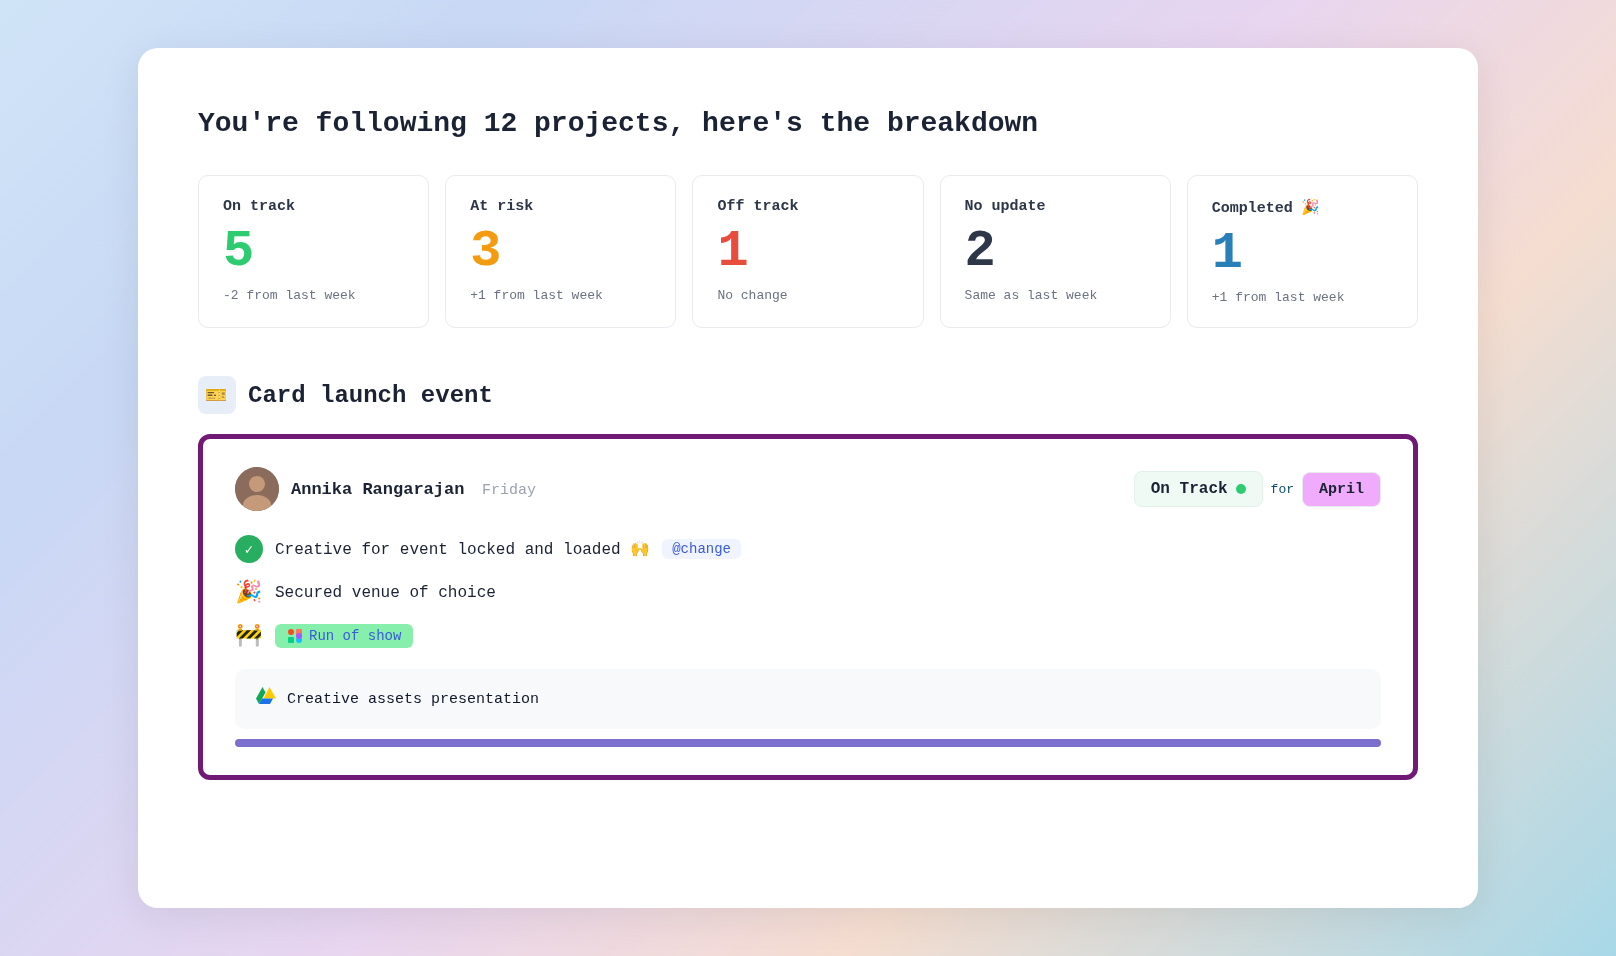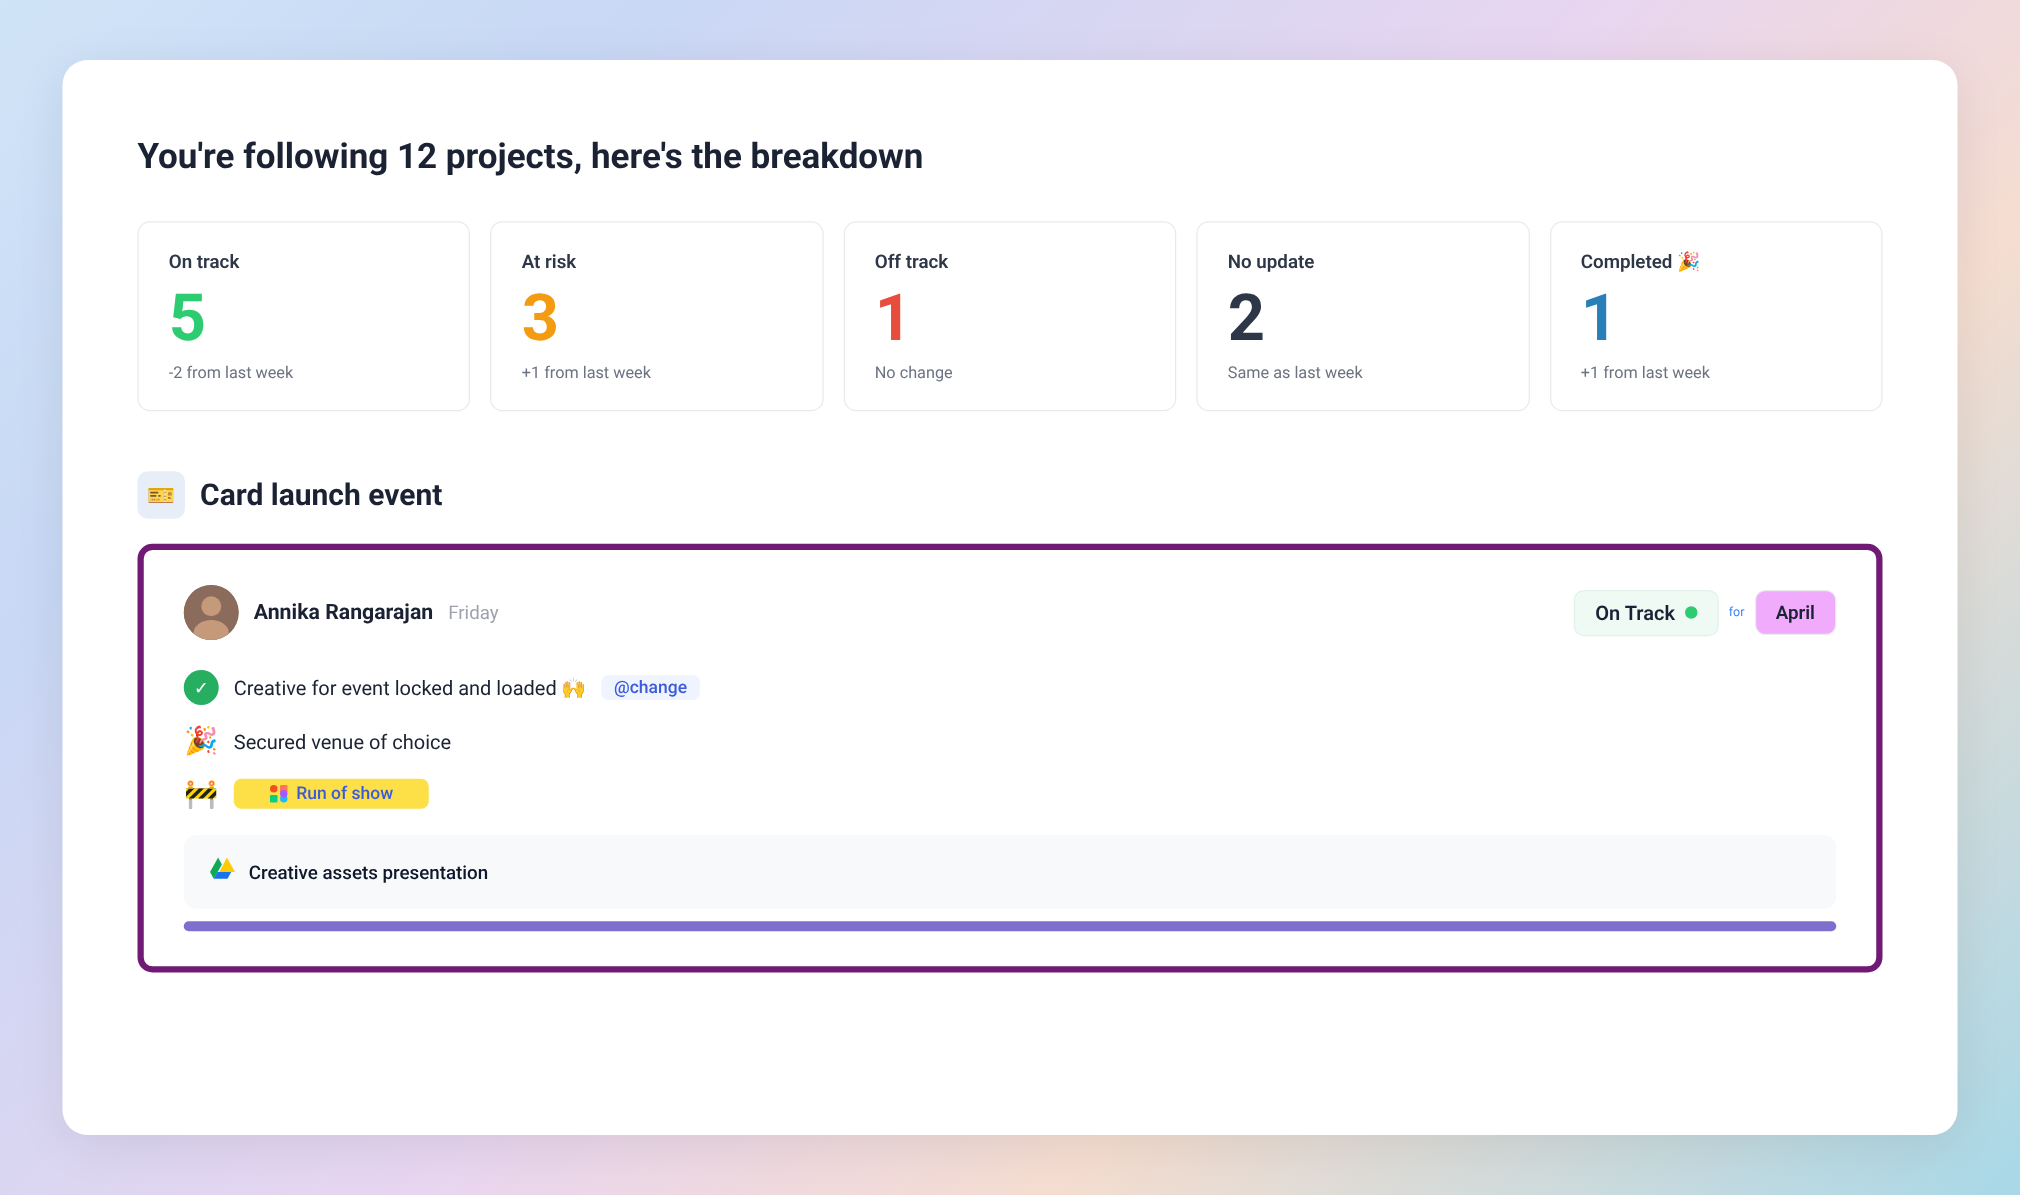--- a/index.html
+++ b/index.html
@@ -10,24 +10,25 @@
       background: linear-gradient(135deg, #d0e4f7 0%, #c8d8f5 20%, #e8d5f0 50%, #f5ddd0 70%, #a8d8e8 100%);
       display: flex;
       align-items: center;
       justify-content: center;
       font-family: -apple-system, BlinkMacSystemFont, 'Segoe UI', Roboto, sans-serif;
     }
 
     .card-container {
       background: #ffffff;
       border-radius: 20px;
-      width: 1516px;
+      width: 1340px;
       min-height: 860px;
       padding: 60px 60px 60px 60px;
       box-shadow: 0 8px 40px rgba(0,0,0,0.08);
+      font-family: Liberation Mono, monospace;
     }
 
     .page-title {
       font-size: 28px;
       font-weight: 700;
       color: #1a2233;
       margin-bottom: 36px;
     }
 
     .stats-row {
@@ -163,22 +164,22 @@
     }
 
     .status-dot {
       width: 10px;
       height: 10px;
       border-radius: 50%;
       background: #2ecc71;
     }
 
     .for-label {
-      font-size: 10px;
-      color: #3b82f6;
+      font-size: 13px;
+      color: #0c4a6e;
     }
 
     .month-badge {
       background: #f0abfc;
       border: 1px solid #e8eaed;
       border-radius: 8px;
       padding: 8px 16px;
       font-size: 15px;
       font-weight: 600;
       color: #1a2233;
@@ -221,23 +222,23 @@
     .mention-badge {
       background: #f0f4ff;
       border-radius: 6px;
       padding: 2px 10px;
       font-size: 14px;
       color: #3b5bdb;
       font-weight: 500;
     }
 
     .link-badge {
-      background: #fde047;
+      background: #86efac;
       border-radius: 6px;
-      padding: 4px 28px;
+      padding: 4px 12px;
       font-size: 14px;
       color: #3b5bdb;
       font-weight: 500;
       display: flex;
       align-items: center;
       gap: 6px;
       cursor: pointer;
     }
 
     .figma-icon {

